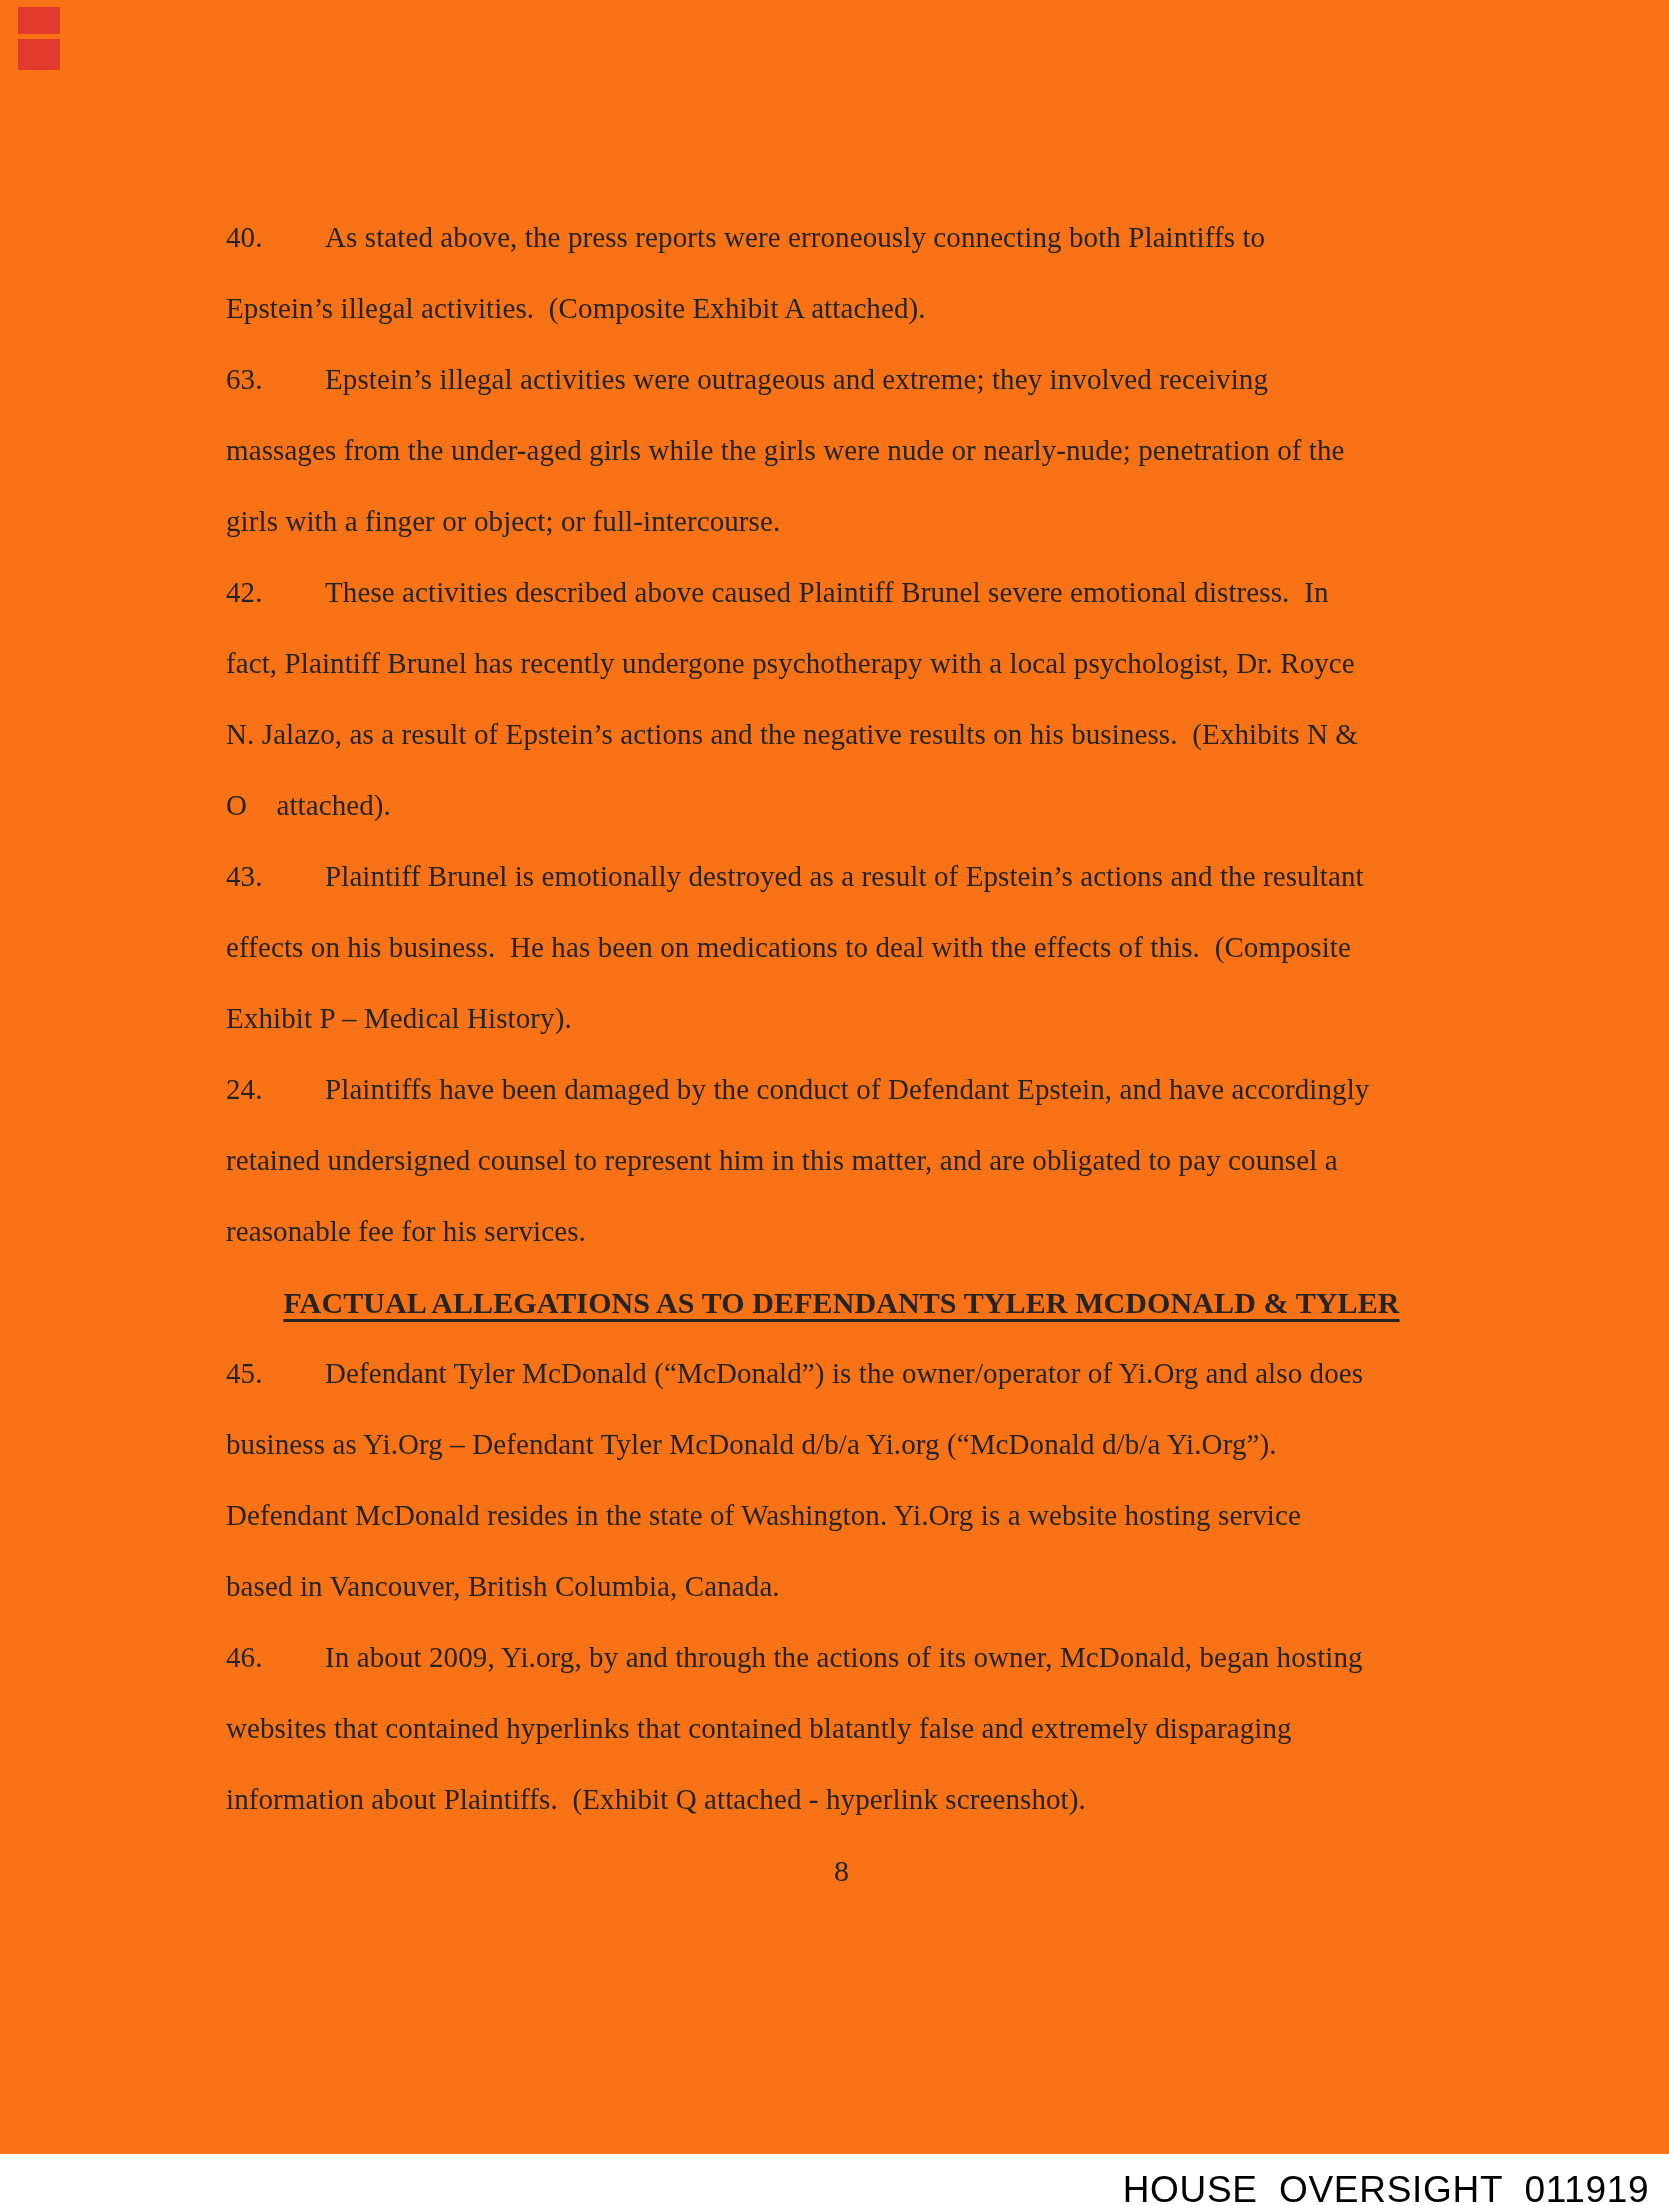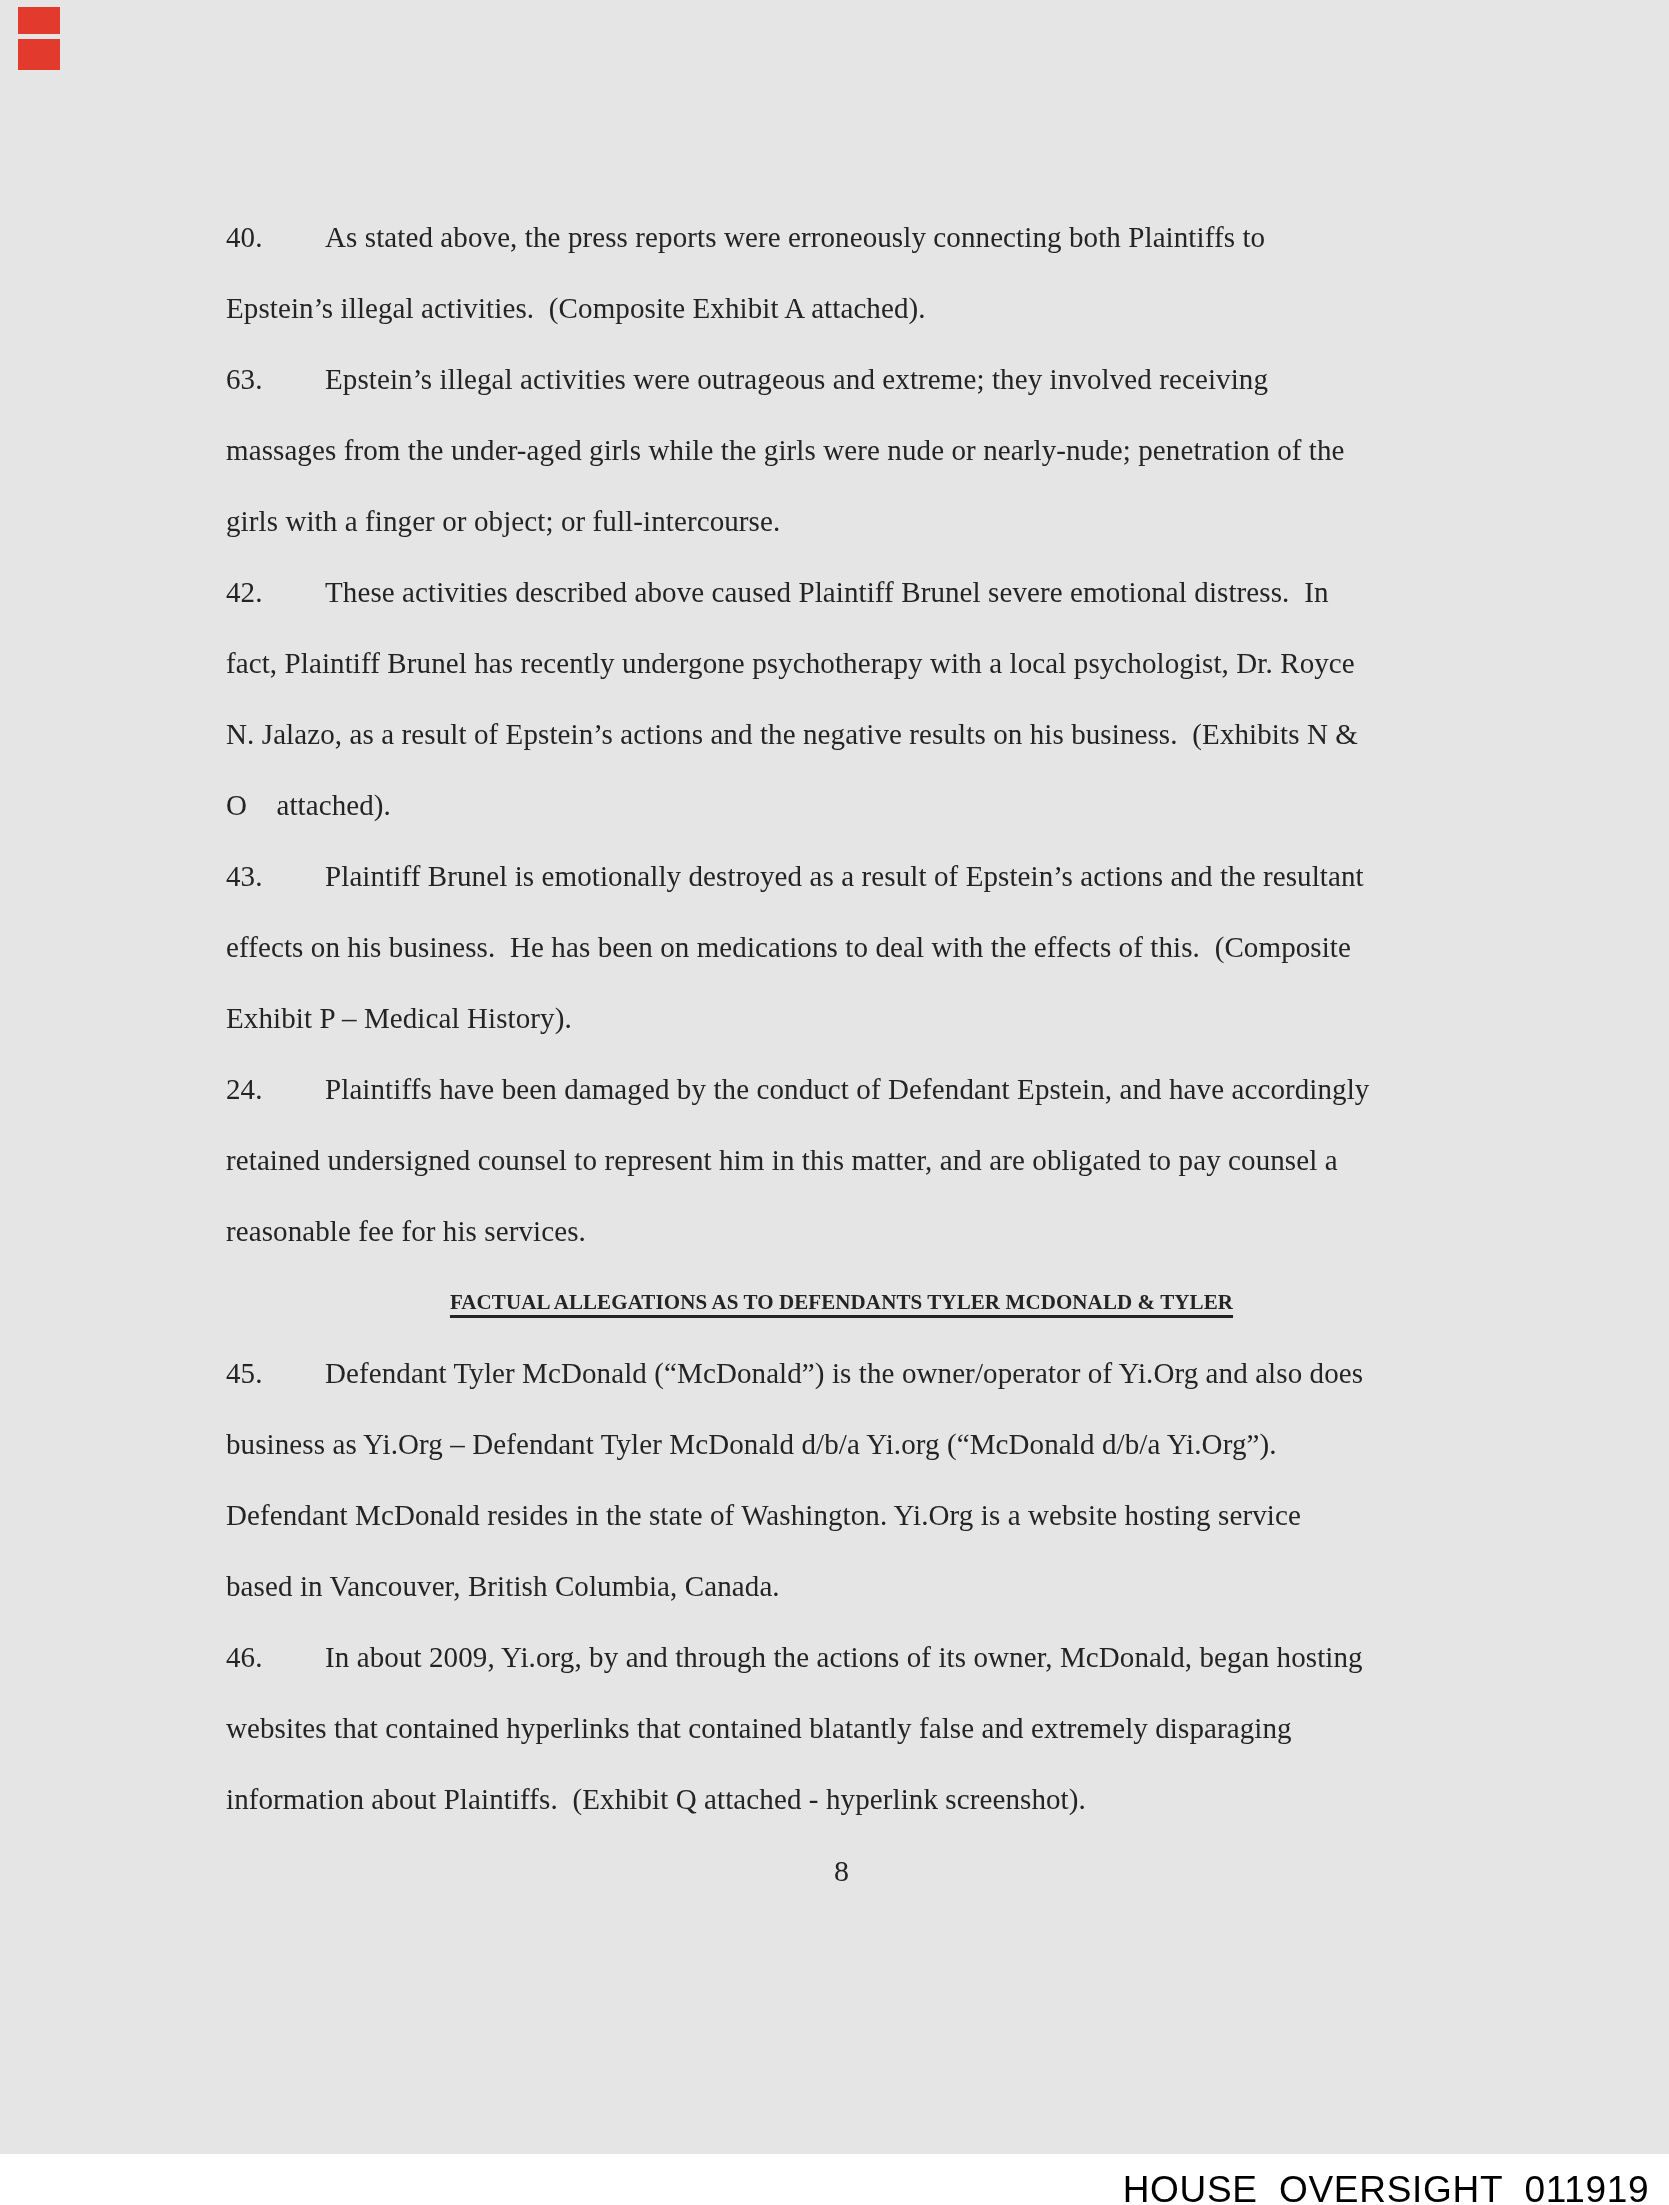--- a/index.html
+++ b/index.html
@@ -3,21 +3,21 @@
 <meta charset="utf-8">
 <style>
   html, body {
     margin: 0;
     padding: 0;
   }
   .page {
     position: relative;
     width: 1669px;
     height: 2205px;
-    background: #e5e5e5;
+    background: #f97316;
     overflow: hidden;
     font-family: "Liberation Serif", serif;
     color: #242424;
   }
   .bates-strip {
     position: absolute;
     left: 0;
     right: 0;
     top: 2154px;
     bottom: 0;
@@ -45,21 +45,21 @@
     display: inline-block;
     width: 99px;
   }
   .ptext {
     white-space: pre;
   }
   .heading {
     width: 1231px;
     text-align: center;
     font-weight: bold;
-    font-size: 21px;
+    font-size: 30px;
     line-height: 71px;
   }
   .heading-line {
     text-decoration: underline;
     text-decoration-thickness: 2.6px;
     text-underline-offset: 5.9px;
   }
   .page-number {
     width: 1231px;
     text-align: center;

